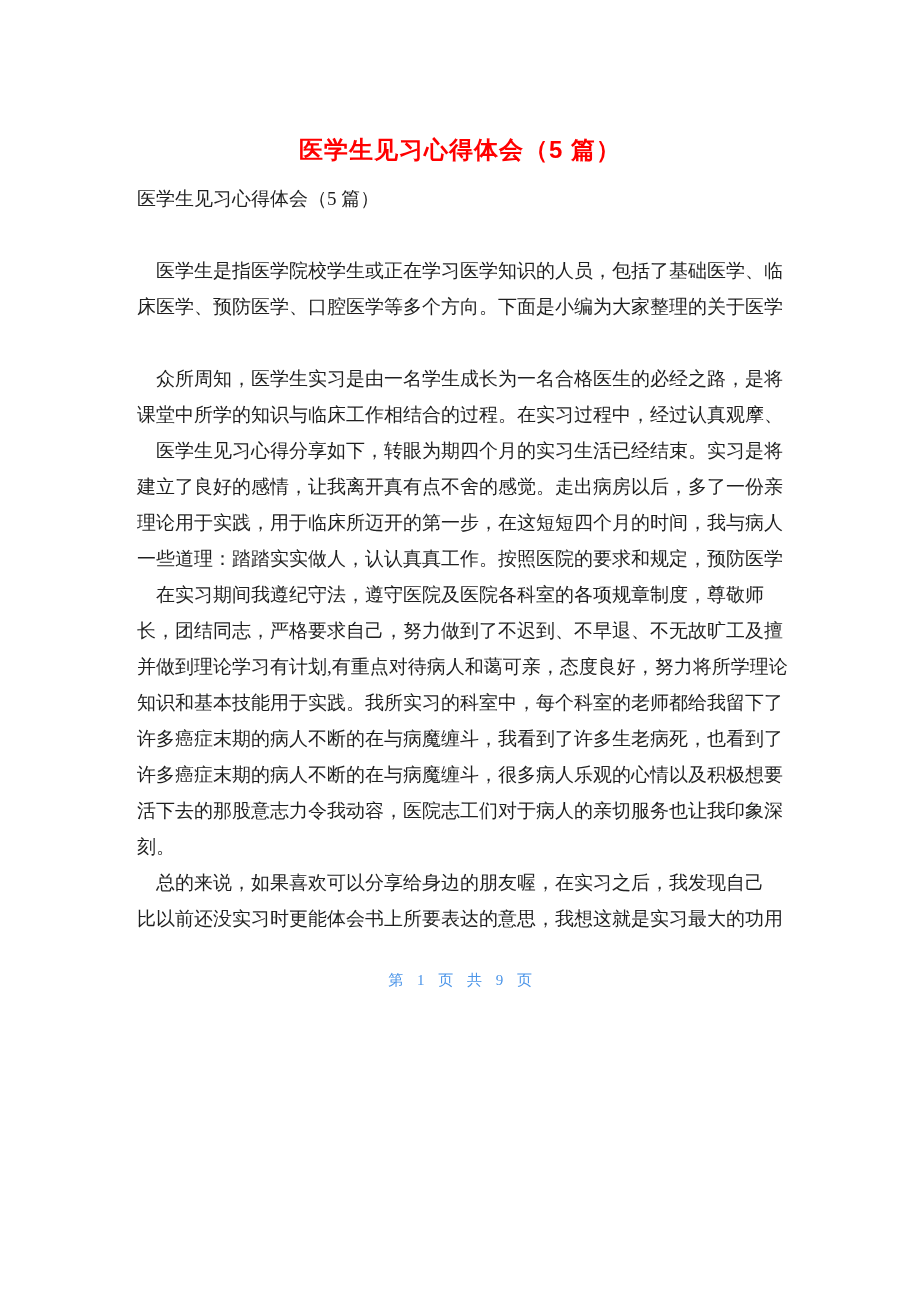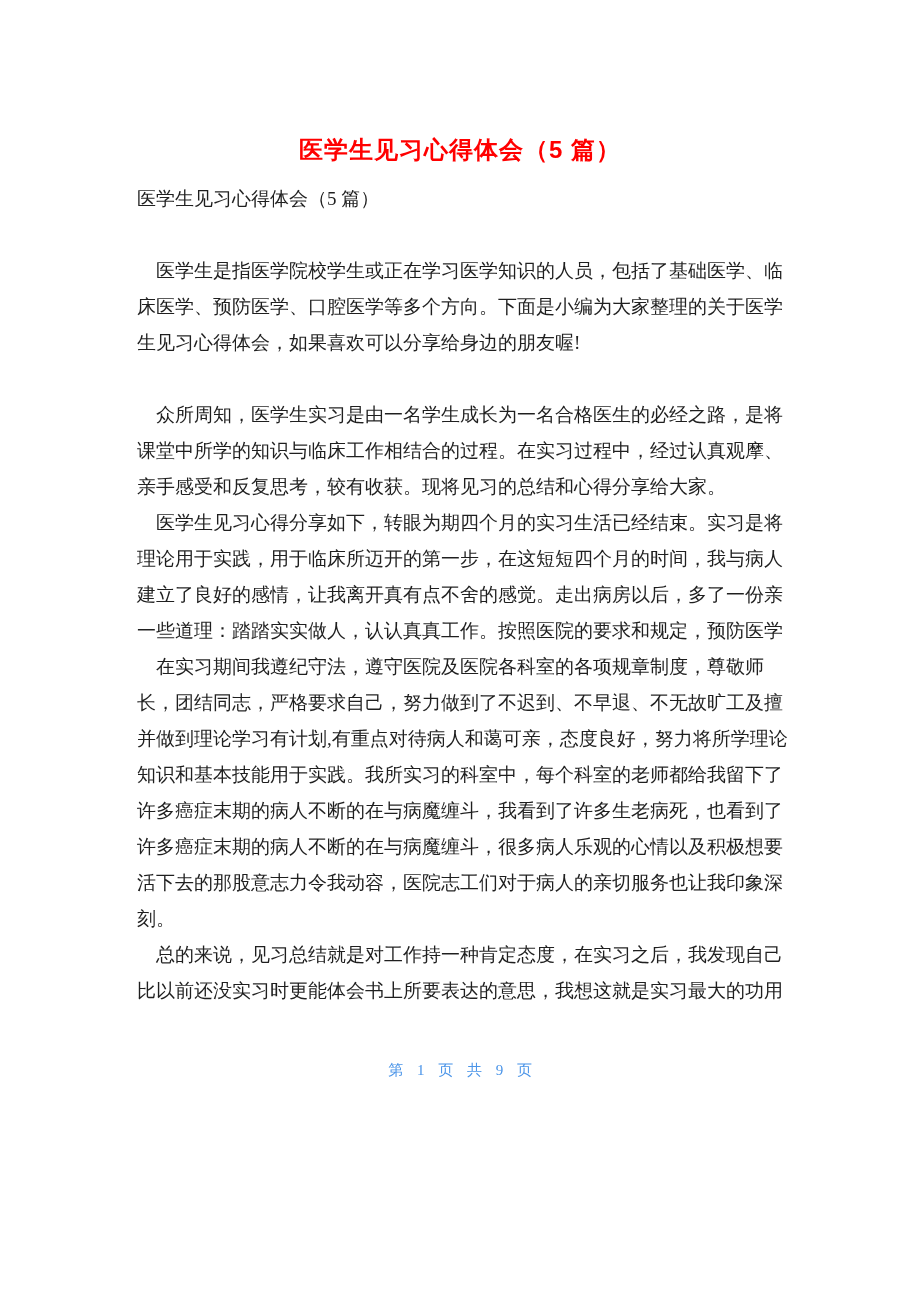--- a/index.html
+++ b/index.html
@@ -33,21 +33,21 @@
     width: 650px;
   }
   .line {
     height: 36px;
     line-height: 36px;
     font-size: 19px;
     white-space: nowrap;
     overflow: visible;
   }
   .footer {
-    margin-top: 50px;
+    margin-top: 32px;
     width: 100%;
     text-align: center;
     font-size: 15px;
     line-height: 22px;
     color: #4a94e8;
     font-family: "Liberation Serif", "DejaVu Serif", serif;
   }
   .footer span {
     margin: 0 5px;
   }
@@ -57,38 +57,36 @@
 
 <div class="page">
 
   <div class="doc-title">医学生见习心得体会（5 篇）</div>
 
   <div class="content">
     <div class="line">医学生见习心得体会（5 篇）</div>
     <div class="line"></div>
     <div class="line">　医学生是指医学院校学生或正在学习医学知识的人员，包括了基础医学、临</div>
     <div class="line">床医学、预防医学、口腔医学等多个方向。下面是小编为大家整理的关于医学</div>
-    <div class="line">生见习心得体会，如果喜欢可以分享给身边的朋友喔!</div>
     <div class="line"></div>
     <div class="line">　众所周知，医学生实习是由一名学生成长为一名合格医生的必经之路，是将</div>
     <div class="line">课堂中所学的知识与临床工作相结合的过程。在实习过程中，经过认真观摩、</div>
-    <div class="line">亲手感受和反复思考，较有收获。现将见习的总结和心得分享给大家。</div>
     <div class="line">　医学生见习心得分享如下，转眼为期四个月的实习生活已经结束。实习是将</div>
+    <div class="line">建立了良好的感情，让我离开真有点不舍的感觉。走出病房以后，多了一份亲</div>
     <div class="line">理论用于实践，用于临床所迈开的第一步，在这短短四个月的时间，我与病人</div>
-    <div class="line">建立了良好的感情，让我离开真有点不舍的感觉。走出病房以后，多了一份亲</div>
     <div class="line">一些道理：踏踏实实做人，认认真真工作。按照医院的要求和规定，预防医学</div>
     <div class="line">　在实习期间我遵纪守法，遵守医院及医院各科室的各项规章制度，尊敬师</div>
     <div class="line">长，团结同志，严格要求自己，努力做到了不迟到、不早退、不无故旷工及擅</div>
     <div class="line">并做到理论学习有计划,有重点对待病人和蔼可亲，态度良好，努力将所学理论</div>
     <div class="line">知识和基本技能用于实践。我所实习的科室中，每个科室的老师都给我留下了</div>
     <div class="line">许多癌症末期的病人不断的在与病魔缠斗，我看到了许多生老病死，也看到了</div>
     <div class="line">许多癌症末期的病人不断的在与病魔缠斗，很多病人乐观的心情以及积极想要</div>
     <div class="line">活下去的那股意志力令我动容，医院志工们对于病人的亲切服务也让我印象深</div>
     <div class="line">刻。</div>
-    <div class="line">　总的来说，见习总结就是对工作持一种肯定态度，在实习之后，我发现自己</div>
+    <div class="line">　总的来说，如果喜欢可以分享给身边的朋友喔，在实习之后，我发现自己</div>
     <div class="line">比以前还没实习时更能体会书上所要表达的意思，我想这就是实习最大的功用</div>
   </div>
 
   <div class="footer">
     <span>第</span>
     <span>1</span>
     <span>页</span>
     <span>共</span>
     <span>9</span>
     <span>页</span>

